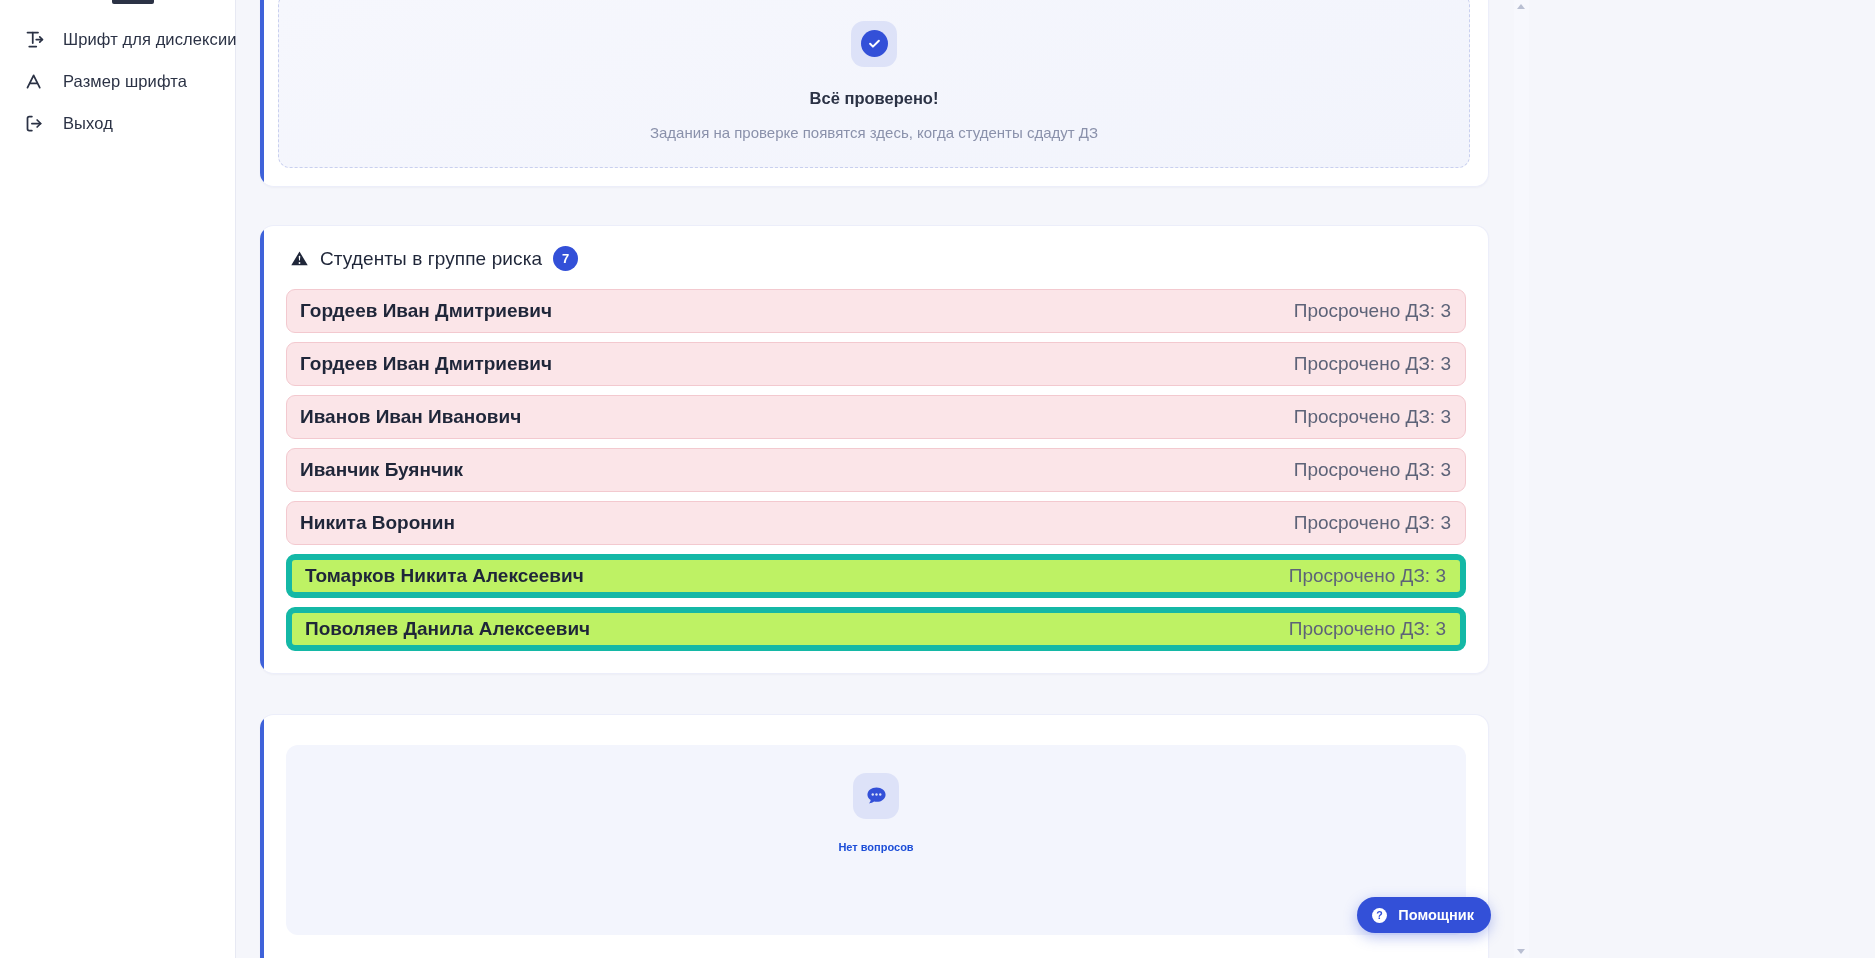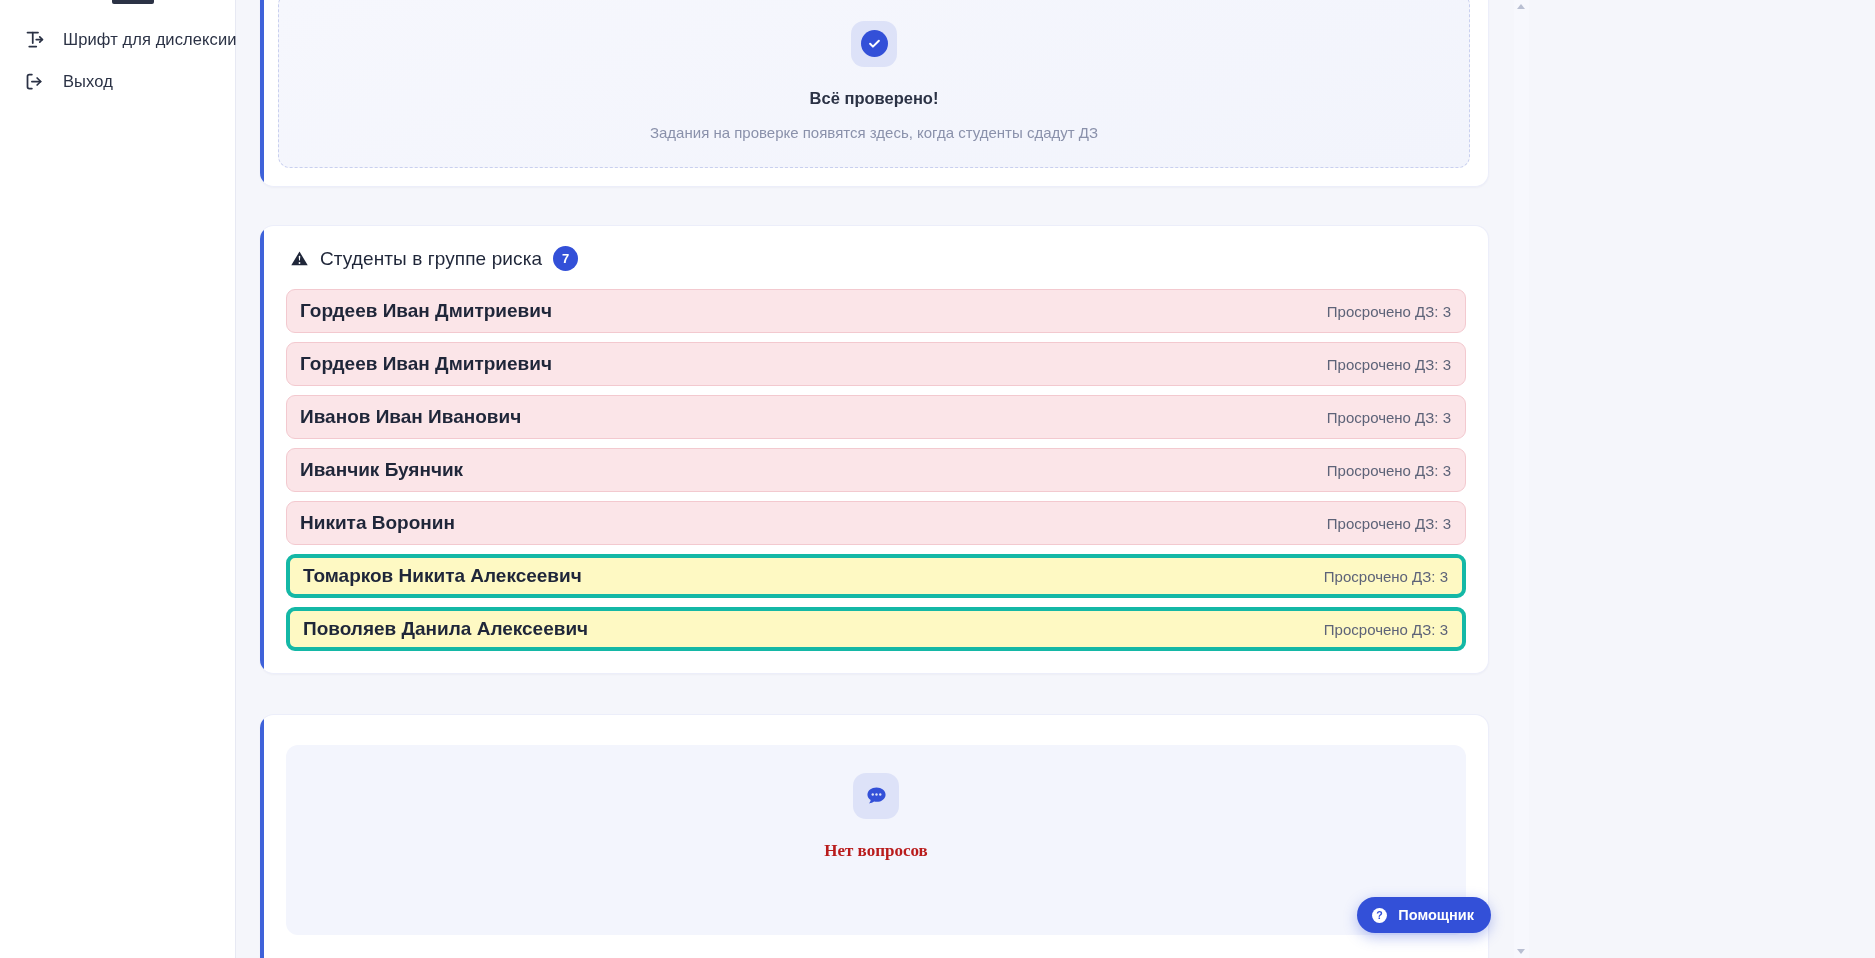--- a/index.html
+++ b/index.html
@@ -148,25 +148,25 @@
     height: 44px;
     padding: 0 14px 0 13px;
     border-radius: 9px;
     cursor: pointer;
   }
   .risk-row.high {
     background: #fbe5e8;
     border: 1px solid #f3c9cf;
   }
   .risk-row.medium {
-    background: #fef9c3;
-    border: 4px solid #14b8a6;
+    background: #bef264;
+    border: 6px solid #14b8a6;
   }
   .risk-name { font-size: 19px; font-weight: 700; color: #1f2639; }
-  .risk-meta { font-size: 15px; color: #5d6378; }
+  .risk-meta { font-size: 19px; color: #5d6378; }
 
   
   .card-disc { margin-top: 40px; padding: 20px 22px 22px 26px; height: 300px; }
   .disc-empty {
     margin-top: 10px;
     border-radius: 12px;
     background: #f3f5fd;
     height: 190px;
     display: flex;
     flex-direction: column;
@@ -175,21 +175,21 @@
     padding-top: 28px;
   }
   .disc-badge {
     width: 46px; height: 46px;
     border-radius: 13px;
     background: #dde2f8;
     display: flex; align-items: center; justify-content: center;
     margin-bottom: 22px;
     color: #3350d8;
   }
-  .disc-title { font-size: 17px; font-weight: 700; color: #b91c1c; font-family: Liberation Serif, serif; }
+  .disc-title { font-size: 11px; font-weight: 700; color: #1d4ed8; }
 
   
   .scrollbar-track {
     position: absolute;
     top: 0; right: 0;
     width: 15px; height: 958px;
     background: #f7f8fd;
     z-index: 5;
   }
   .scrollbar-thumb {
@@ -247,20 +247,29 @@
             <path d="M4 4h12"></path>
               <path d="M10 4v12"></path>
             <path d="M18 9l3 3-3 3"></path>
               <path d="M21 12h-7"></path>
             <path d="M6 20h8"></path>
           </svg>
         </span>
         <span class="nav-label">Шрифт для дислексии</span>
       </div>
 
+      <div class="nav-item">
+        <span class="nav-icon">
+          <svg width="21" height="21" viewBox="0 0 24 24" fill="none" stroke="currentColor" stroke-width="2" stroke-linecap="round" stroke-linejoin="round">
+            <path d="M4 19L11 5l7 14"></path>
+              <path d="M7.2 14h7.6"></path>
+          </svg>
+        </span>
+        <span class="nav-label">Размер шрифта</span>
+      </div>
 
       <div class="nav-item">
         <span class="nav-icon">
           <svg width="21" height="21" viewBox="0 0 24 24" fill="none" stroke="currentColor" stroke-width="2" stroke-linecap="round" stroke-linejoin="round">
             <path d="M9 4H6a2 2 0 0 0-2 2v12a2 2 0 0 0 2 2h3"></path>
             <path d="M15 8l4 4-4 4"></path>
               <path d="M19 12H9"></path>
           </svg>
         </span>
         <span class="nav-label">Выход</span>

